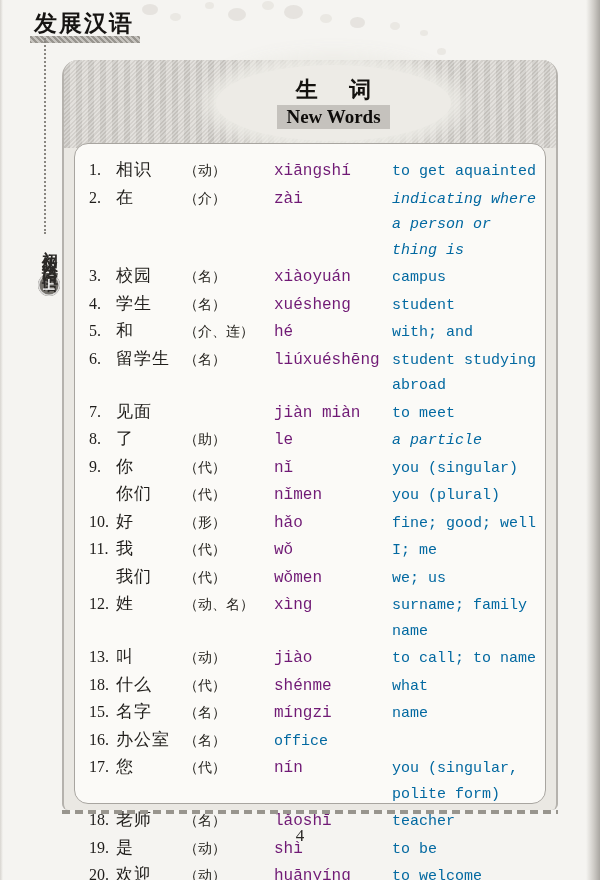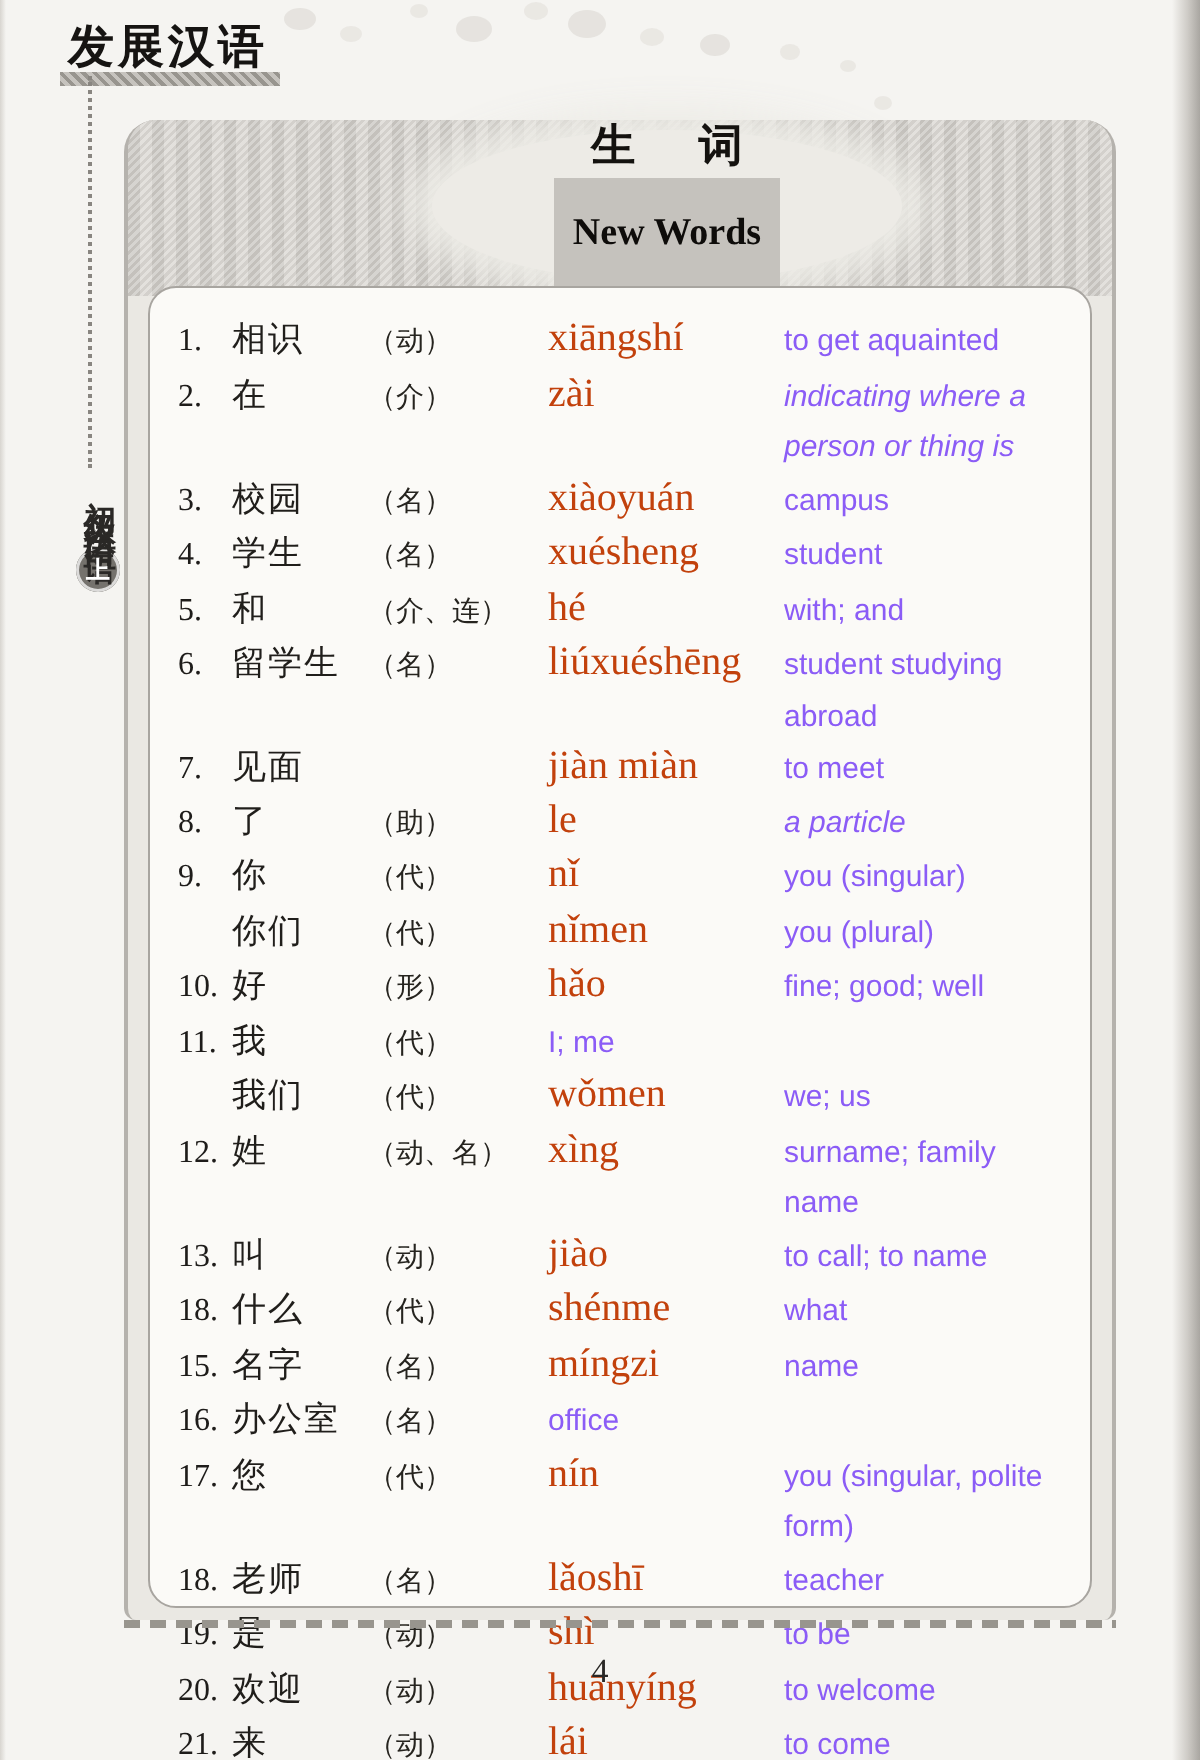--- a/index.html
+++ b/index.html
@@ -73,21 +73,21 @@
     box-shadow:0 0 16px 12px rgba(237,235,230,.92);
     display:flex;flex-direction:column;align-items:center;justify-content:center;
   }
   .title-cn{
     font-family:"DejaVu Sans",sans-serif;
     font-size:22px;font-weight:600;letter-spacing:12px;color:#14120f;
     text-indent:12px;line-height:1.2;
   }
   .title-en{
     display:inline-block;background:#c5c2bd;
-    padding:16px 9px;margin-top:2px;
+    padding:0 9px;margin-top:2px;
     font-family:"Liberation Serif",serif;
     font-size:19px;font-weight:700;color:#0e0c0a;line-height:1.25;
   }
   .inner{
     position:absolute;left:10px;right:10px;top:83px;bottom:6px;
     background:#fbfaf7;border:1px solid #a8a5a0;border-radius:14px;
     box-sizing:border-box;
   }
   .word-list{
     padding:13px 6px 0 14px;
@@ -101,26 +101,26 @@
   .col-num{font-family:"Liberation Serif",serif;font-size:16px;}
   .col-hanzi{
     font-family:Liberation Serif, serif;
     font-size:17px;letter-spacing:1px;color:#201e1b;
   }
   .col-pos{
     font-family:"DejaVu Sans",sans-serif;
     font-size:14px;color:#26241f;
   }
   .col-pinyin{
-    font-family:Liberation Serif, serif;
-    font-size:20px;color:#c2410c;
+    font-family:Liberation Mono, monospace;
+    font-size:16px;color:#701a75;
   }
   .col-en{
-    font-family:Liberation Sans, sans-serif;
-    font-size:15px;color:#8b5cf6;
+    font-family:Liberation Mono, monospace;
+    font-size:15px;color:#0369a1;
   }
   .col-en.italic{font-style:italic;}
   .dashed-bottom{
     position:absolute;left:-2px;right:-2px;bottom:-4px;height:4px;
     background:repeating-linear-gradient(90deg,#98958e 0 8px, rgba(152,149,142,0) 8px 13px);
   }
   
   .page-number{
     position:absolute;left:0;top:826px;width:600px;
     text-align:center;font-size:17px;font-family:"Liberation Serif",serif;color:#2a2826;
@@ -251,20 +251,21 @@
             <span class="col-num">10.</span>
             <span class="col-hanzi">好</span>
             <span class="col-pos">（形）</span>
             <span class="col-pinyin">hǎo</span>
             <span class="col-en">fine; good; well</span>
           </div>
           <div class="word-row">
             <span class="col-num">11.</span>
             <span class="col-hanzi">我</span>
             <span class="col-pos">（代）</span>
+            <span class="col-pinyin">wǒ</span>
             <span class="col-en">I; me</span>
           </div>
           <div class="word-row">
             <span class="col-num"></span>
             <span class="col-hanzi">我们</span>
             <span class="col-pos">（代）</span>
             <span class="col-pinyin">wǒmen</span>
             <span class="col-en">we; us</span>
           </div>
           <div class="word-row">

